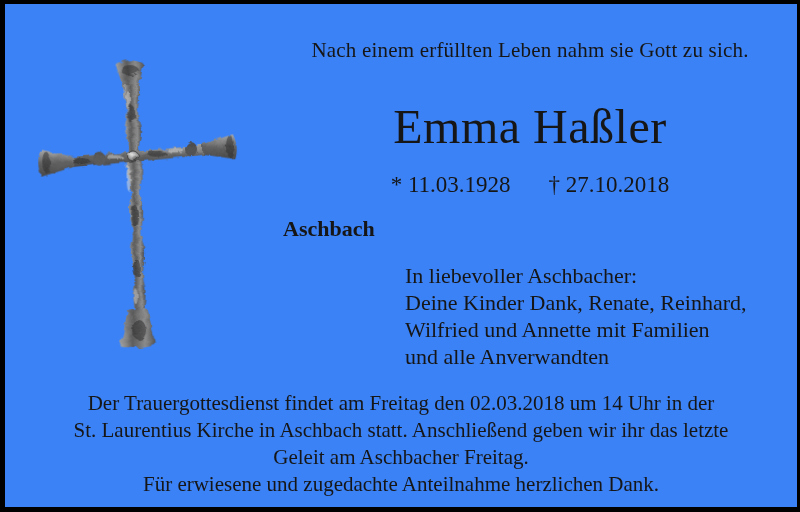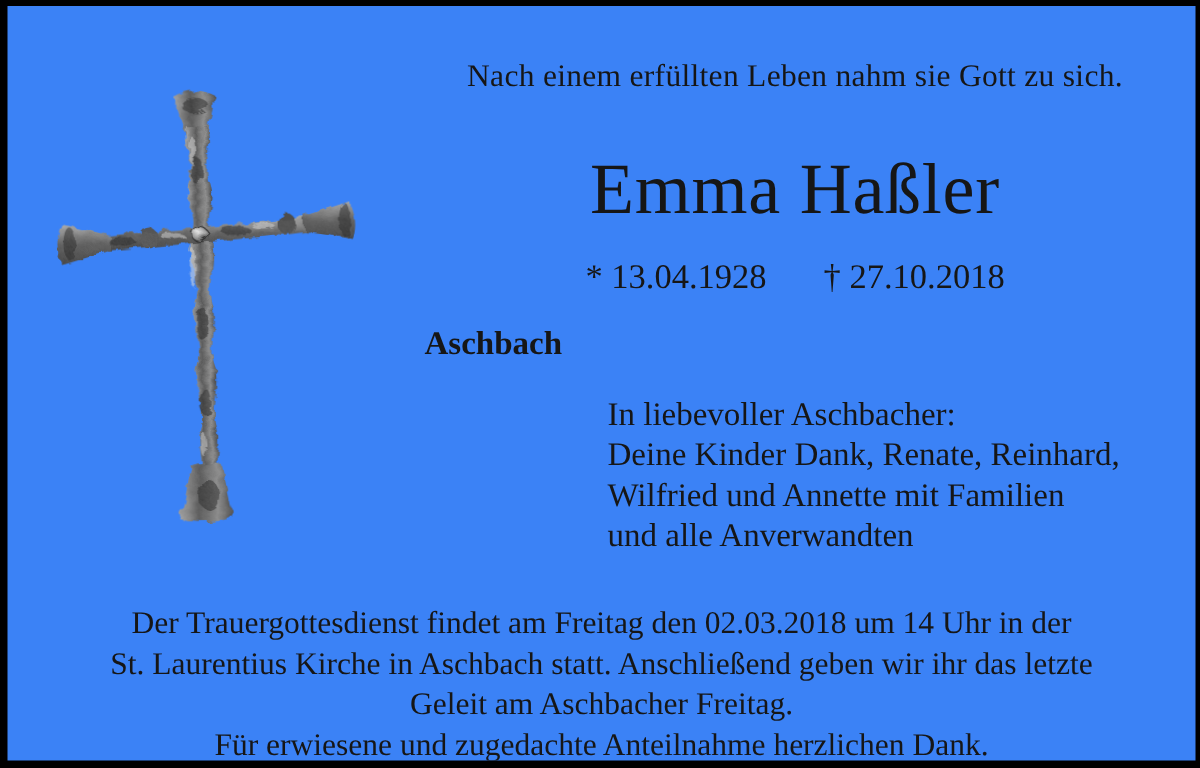--- a/index.html
+++ b/index.html
@@ -35,21 +35,21 @@
   .place-name{
     left:278px;top:211px;
     font-size:22px;font-weight:bold;line-height:28px;white-space:nowrap;
   }
   .memorial-block{
     left:400px;top:258px;
     font-size:22px;line-height:27px;
   }
   .memorial-block div{white-space:nowrap;}
   .service-block{
-    left:0;top:398px;width:792px;
+    left:0;top:386px;width:792px;
     text-align:center;font-size:21px;line-height:27px;
   }
   .service-block div{white-space:nowrap;}
   .cross-wrap{left:31px;top:52px;width:206px;height:296px;}
 </style>
 </head>
 <body>
 
 <div class="page">
 
@@ -136,21 +136,21 @@
         <ellipse cx="98" cy="100" rx="5.5" ry="5" fill="url(#gBoss)" stroke="#2e2e2e" stroke-width="0.8"></ellipse>
       </g>
     </svg>
   </div>
 
   <div class="abs opening-line">Nach einem erfüllten Leben nahm sie Gott zu sich.</div>
 
   <div class="abs deceased-name">Emma Haßler</div>
 
   <div class="abs dates-row">
-    <span>* 13.04.1928</span>
+    <span>* 11.03.1928</span>
     <span>† 27.10.2018</span>
   </div>
 
   <div class="abs place-name">Aschbach</div>
 
   <div class="abs memorial-block">
     <div>In liebevoller Aschbacher:</div>
     <div>Deine Kinder Dank, Renate, Reinhard,</div>
     <div>Wilfried und Annette mit Familien</div>
     <div>und alle Anverwandten</div>

